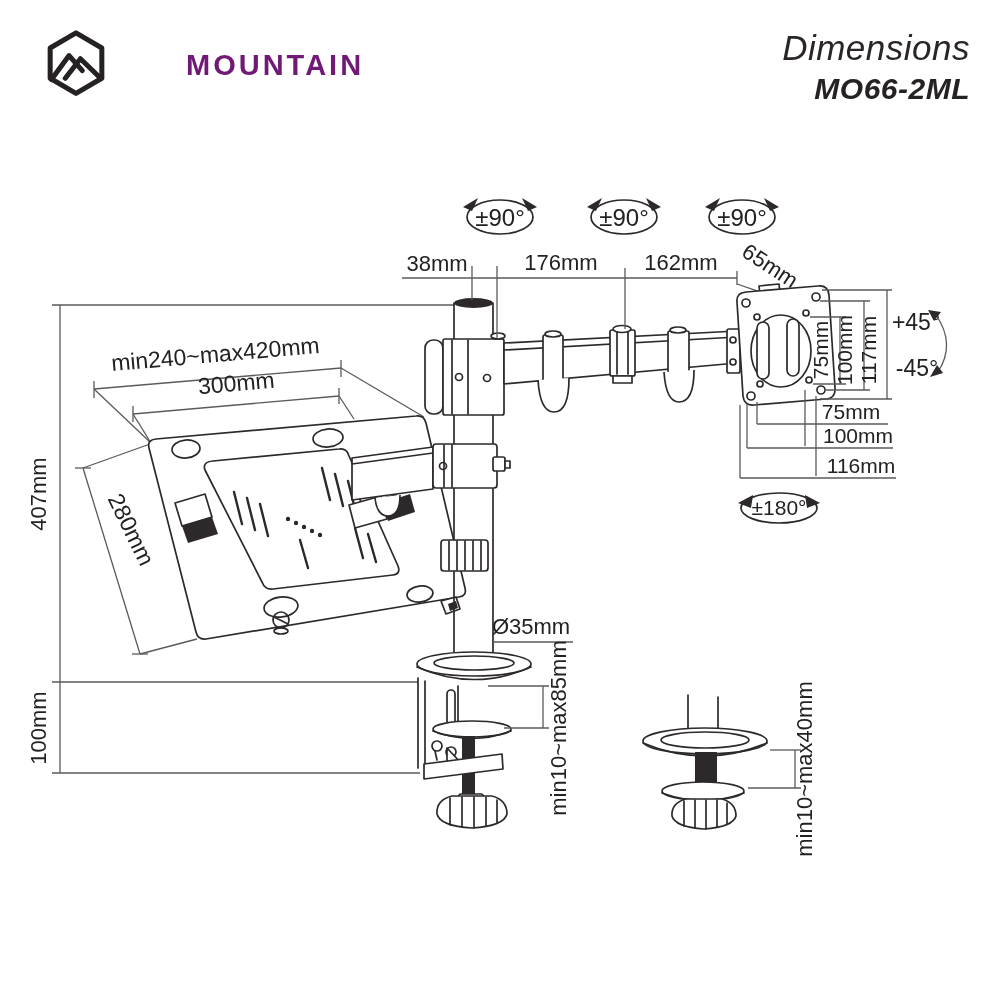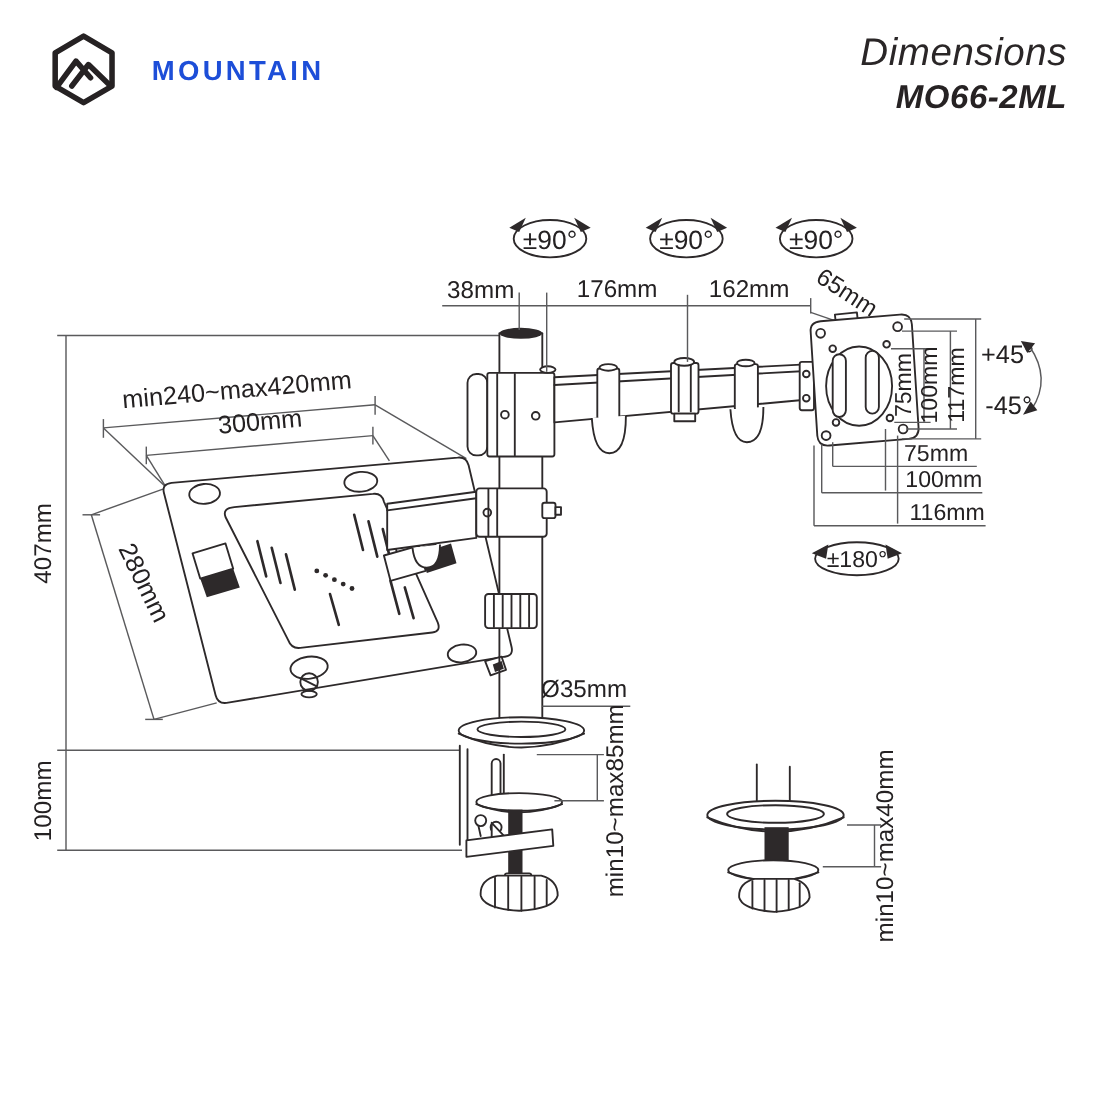--- a/index.html
+++ b/index.html
@@ -1,19 +1,19 @@
 <!DOCTYPE html>
 <html><head>
 <meta charset="utf-8">
 <style>
   html,body{margin:0;padding:0;background:#ffffff;}
   body{width:1000px;height:1000px;position:relative;overflow:hidden;
        font-family:"Liberation Sans",sans-serif;color:#262223;}
   .hdr-left{position:absolute;top:20px;left:30px;display:flex;align-items:center;gap:16px;height:90px;}
-  .brand{font-size:25px;font-weight:bold;letter-spacing:3px;color:#1d4ed8;}
+  .brand{font-size:29px;font-weight:bold;letter-spacing:3px;color:#701a75;margin-left:48px;}
   .hdr-right{position:absolute;top:28px;right:30px;text-align:right;font-style:italic;}
   .title{font-size:35px;font-weight:400;color:#2a2627;letter-spacing:0.5px;}
   .model{font-size:30px;font-weight:bold;color:#262223;margin-top:4px;letter-spacing:0.5px;}
   svg text{font-family:"Liberation Sans",sans-serif;fill:#242122;}
   .t22{font-size:22px;} .t21{font-size:21px;} .t24{font-size:24px;} .t23{font-size:23px;}
   .ln{stroke:#2d292a;stroke-width:1.7;fill:none;stroke-linecap:round;stroke-linejoin:round;}
   .lnf{stroke:#2d292a;stroke-width:1.7;fill:#ffffff;stroke-linejoin:round;}
   .blk{fill:#2d292a;stroke:none;}
   .dim{stroke:#5a5a5c;stroke-width:1.3;fill:none;stroke-linecap:butt;}
   .slot{stroke:#2d292a;stroke-width:2.4;stroke-linecap:round;}

